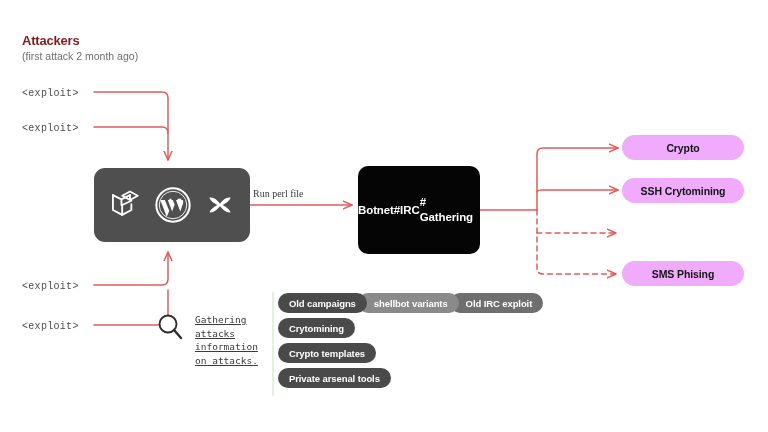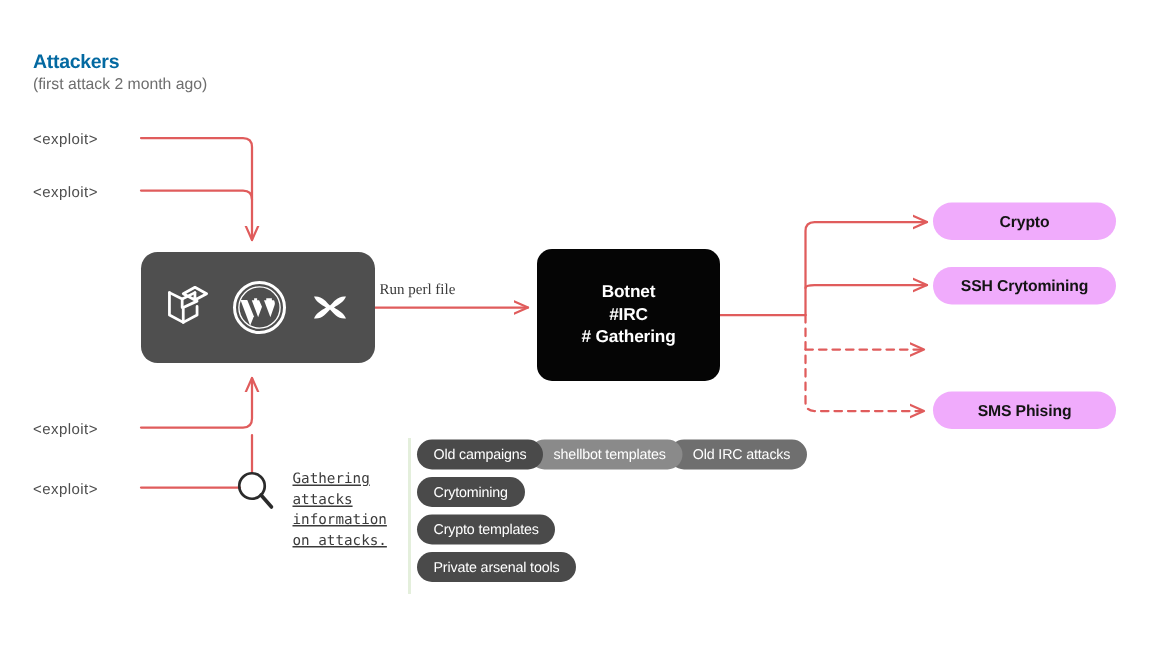--- a/index.html
+++ b/index.html
@@ -17,32 +17,32 @@
     background: #ffffff;
     overflow: hidden;
   }
   .abs { position: absolute; }
 
   
   #header-title {
     left: 22px; top: 33px;
     font-size: 13px;
     font-weight: bold;
-    color: #0369a1;
+    color: #7f1d1d;
     letter-spacing: -0.2px;
   }
   #header-subtitle {
     left: 22px; top: 50px;
     font-size: 10.5px;
     color: #6e6e6e;
   }
 
   
   .exploit-label {
-    font-family: Liberation Sans, sans-serif;
+    font-family: Liberation Mono, monospace;
     font-size: 10px;
     color: #4d4d4d;
     letter-spacing: 0.3px;
     white-space: pre;
   }
 
   
   #wiring {
     left: 0; top: 0;
     width: 768px; height: 432px;
@@ -62,21 +62,21 @@
   }
   .platform-icon { display: block; }
 
   
   #botnet-box {
     left: 358px; top: 166px;
     width: 122px; height: 88px;
     background: #050505;
     border-radius: 10px;
     display: flex;
-    flex-direction: column;
+    flex-direction: row;
     align-items: center;
     justify-content: center;
   }
   #botnet-box .line {
     color: #ffffff;
     font-size: 11.5px;
     font-weight: bold;
     line-height: 15px;
     letter-spacing: -0.1px;
   }
@@ -120,21 +120,21 @@
     text-decoration: underline;
   }
 
   
   #tag-area { left: 272px; top: 292px; width: 300px; height: 104px; }
   #tag-green-rule {
     left: 0px; top: 0px;
     width: 1.5px; height: 104px;
     background: #e4efdc;
   }
-  .tag-row { position: absolute; display: flex; align-items: center; }
+  .tag-row { position: absolute; display: flex; align-items: center; font-weight: bold; }
   .tag-pill {
     height: 20px;
     border-radius: 10px;
     display: flex;
     align-items: center;
     padding: 0 11px;
     color: #ffffff;
     font-size: 9.5px;
     letter-spacing: -0.1px;
     white-space: nowrap;
@@ -245,22 +245,22 @@
   <div class="abs" id="magnifier-note">Gathering
 attacks
 information
 on attacks.</div>
 
   <div class="abs" id="tag-area">
     <div class="abs" id="tag-green-rule"></div>
 
     <div class="tag-row tag-row-0">
       <div class="tag-pill tag-dark">Old campaigns</div>
-      <div class="tag-pill tag-light">shellbot templates</div>
-      <div class="tag-pill tag-mid">Old IRC attacks</div>
+      <div class="tag-pill tag-light">shellbot variants</div>
+      <div class="tag-pill tag-mid">Old IRC exploit</div>
     </div>
 
     <div class="tag-row tag-row-1">
       <div class="tag-pill tag-dark">Crytomining</div>
     </div>
 
     <div class="tag-row tag-row-2">
       <div class="tag-pill tag-dark">Crypto templates</div>
     </div>
 

